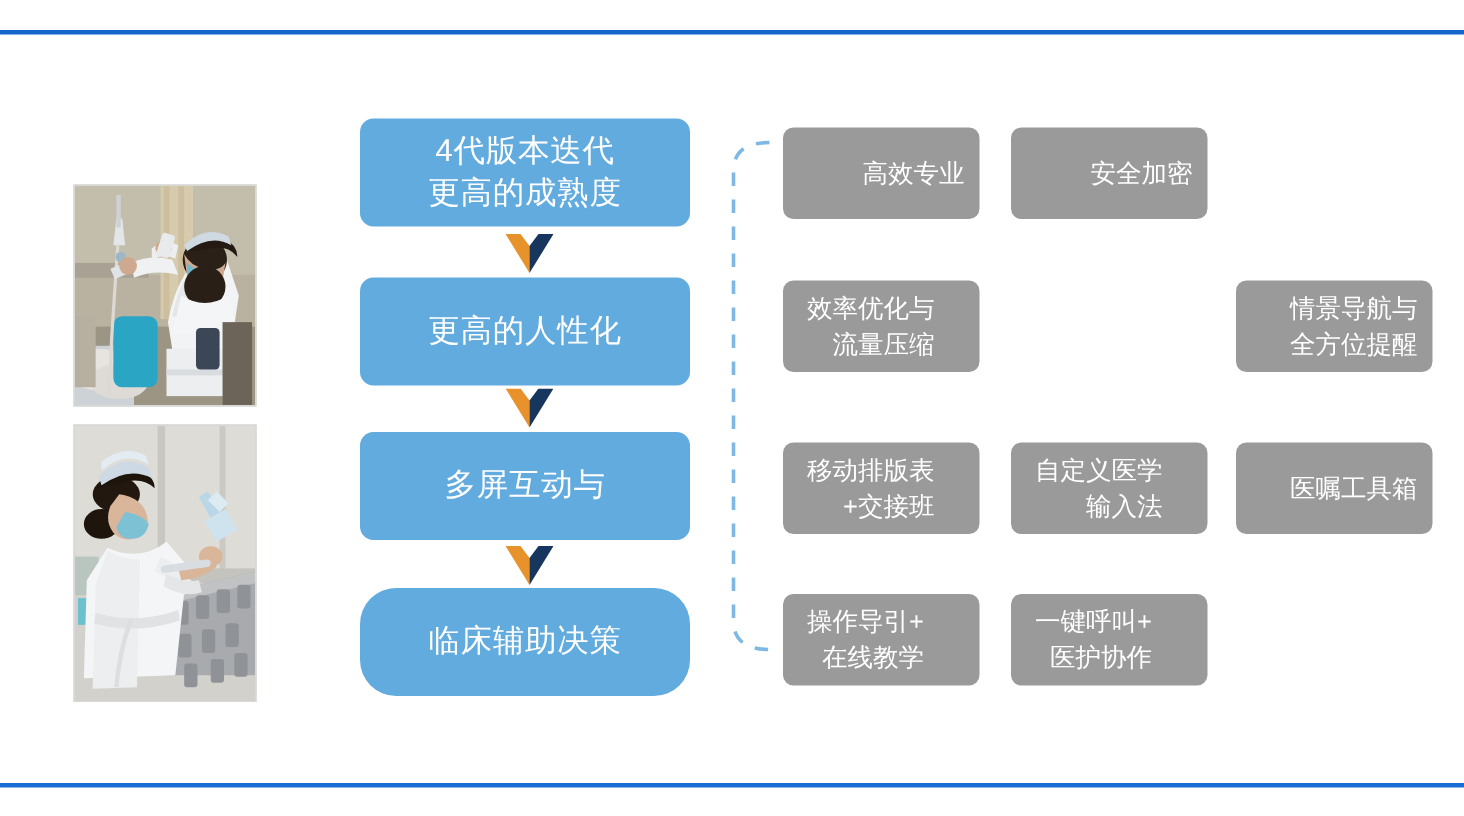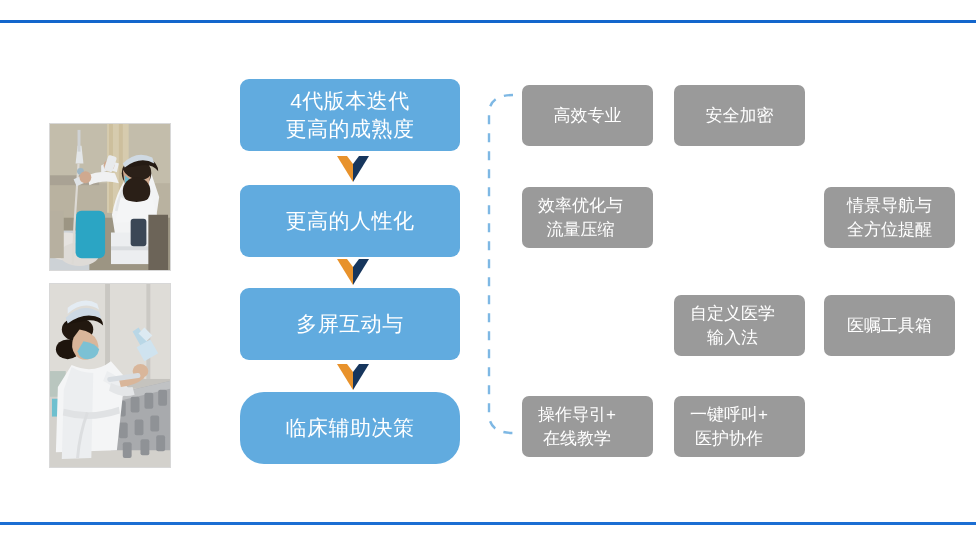--- a/index.html
+++ b/index.html
@@ -64,22 +64,22 @@
     position:absolute;
     background:#9a9a9a;
     border-radius:7px;
     color:#ffffff;
     font-size:17px;
     line-height:1.38;
     box-sizing:border-box;
     display:flex;
     align-items:center;
   }
-  .gbox.center{justify-content:center;text-align:center;padding:0 10px;}
-  .gbox.left{justify-content:flex-start;text-align:center;padding-left:16px;padding-right:8px;}
+  .gbox.center{justify-content:flex-end;text-align:center;padding:0 10px;}
+  .gbox.left{justify-content:flex-start;text-align:right;padding-left:16px;padding-right:8px;}
 
   
   .c1{left:522px;width:131px;}
   .c2{left:674px;width:131px;}
   .c3{left:824px;width:131px;}
   
   .r1{top:85px;height:61px;}
   .r2{top:187px;height:61px;}
   .r3{top:295px;height:61px;}
   .r4{top:396px;height:61px;}
@@ -239,20 +239,26 @@
       <span>流量压缩</span>
     </span>
   </div>
   <div class="gbox c3 r2 center">
     <span>
       <span>情景导航与</span><br>
       <span>全方位提醒</span>
     </span>
   </div>
 
+  <div class="gbox c1 r3 left">
+    <span>
+      <span>移动排版表</span><br>
+      <span>+交接班</span>
+    </span>
+  </div>
   <div class="gbox c2 r3 left">
     <span>
       <span>自定义医学</span><br>
       <span>输入法</span>
     </span>
   </div>
   <div class="gbox c3 r3 center">
     <span>医嘱工具箱</span>
   </div>
 

